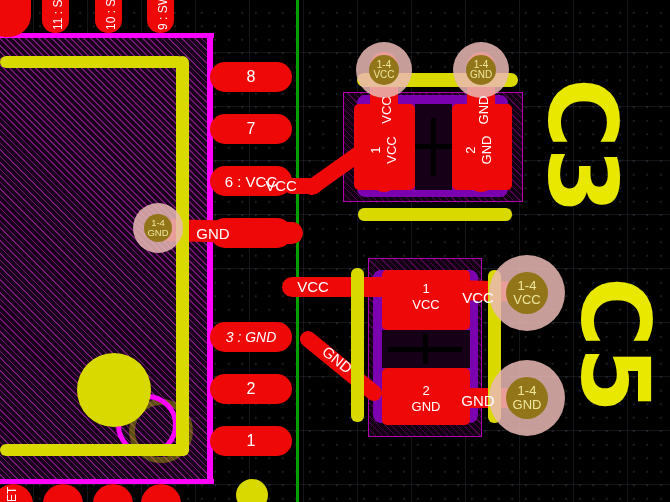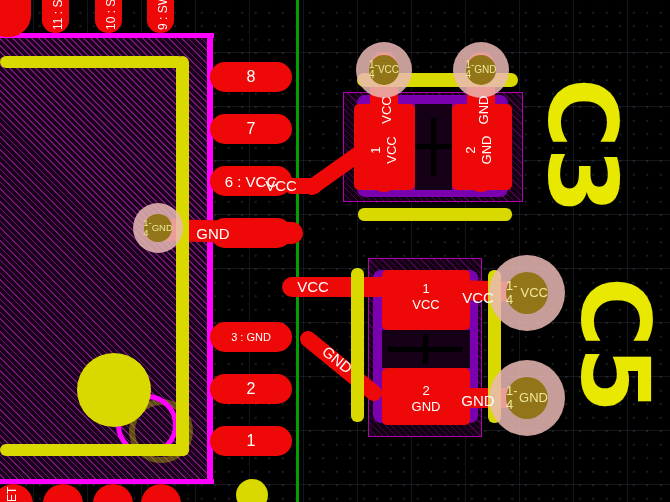--- a/index.html
+++ b/index.html
@@ -36,21 +36,21 @@
   .mag{background:var(--magenta);}
   .silk{background:var(--silk);}
   .pad{background:var(--red);display:flex;align-items:center;justify-content:center;}
   .padlabel{color:var(--white);font-size:16px;white-space:nowrap;}
   .netlabel{color:var(--white);font-size:15px;white-space:nowrap;transform:translate(-50%,-50%);}
   .smalllabel{color:var(--white);font-size:13px;white-space:nowrap;transform:translate(-50%,-50%);}
   .purplebody{background:var(--purple);border-radius:8px;}
   .gap{background:#150018;}
   .crossline{background:#000;}
   .viaouter{background:var(--via_outer);border-radius:50%;}
-  .viainner{background:var(--via_inner);border-radius:50%;display:flex;flex-direction:row;
+  .viainner{background:var(--via_inner);border-radius:50%;display:flex;flex-direction:column;
     align-items:center;justify-content:center;color:var(--via_text);line-height:1.05;}
   .ring{border-radius:50%;box-sizing:border-box;background:transparent;}
   svg text{font-family:"Liberation Sans", sans-serif;}
   .svgrot{fill:#fff;}
   .refdes{fill:var(--refyellow);font-weight:bold;font-family:"DejaVu Sans", sans-serif;}
 </style>
 </head>
 <body>
 
 <div class="screen">
@@ -90,21 +90,21 @@
   <div class="abs z5 pad" style="left:210px;top:114px;width:82px;height:30px;border-radius:15px;">
       <span class="padlabel">7</span>
     </div>
   <div class="abs z5 pad" style="left:210px;top:166px;width:82px;height:30px;border-radius:15px;">
       <span class="padlabel" style="font-size:15px;">6 : VCC</span>
     </div>
   <div class="abs z5 pad" style="left:210px;top:218px;width:82px;height:30px;border-radius:15px;">
       <span class="padlabel" style="font-size:15px;">5 : GND</span>
     </div>
   <div class="abs z5 pad" style="left:210px;top:322px;width:82px;height:30px;border-radius:15px;">
-      <span class="padlabel" style="font-size:11px;">3 : GND</span>
+      <span class="padlabel" style="font-size:14px;font-style:italic;">3 : GND</span>
     </div>
   <div class="abs z5 pad" style="left:210px;top:374px;width:82px;height:30px;border-radius:15px;">
       <span class="padlabel">2</span>
     </div>
   <div class="abs z5 pad" style="left:210px;top:426px;width:82px;height:30px;border-radius:15px;">
       <span class="padlabel">1</span>
     </div>
 
   <div class="abs z5 pad" style="left:-7px;top:484px;width:40px;height:40px;border-radius:50%;"></div>
   <div class="abs z5 pad" style="left:43px;top:484px;width:40px;height:40px;border-radius:50%;"></div>

